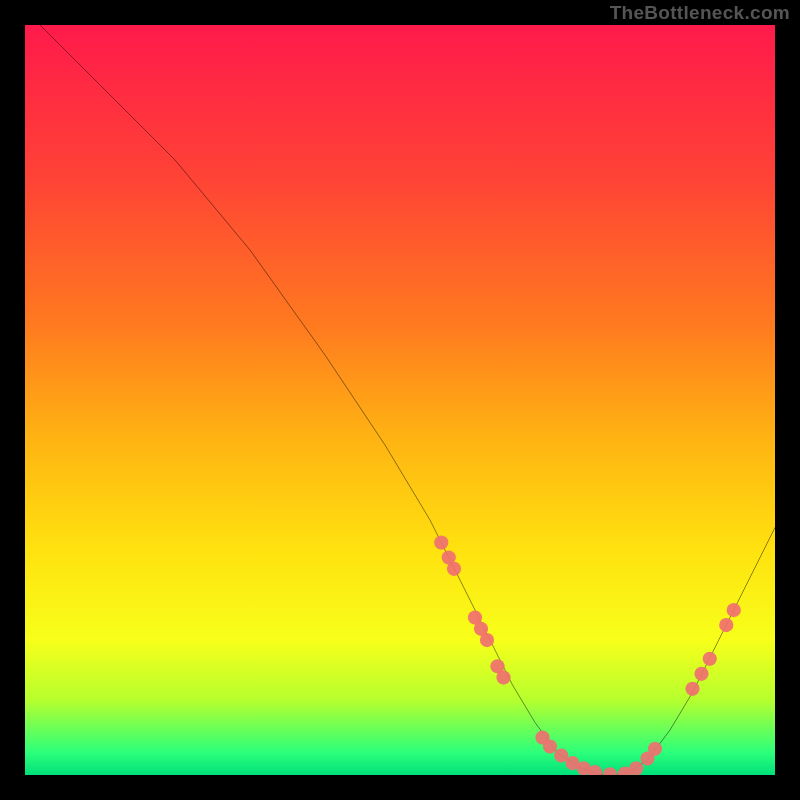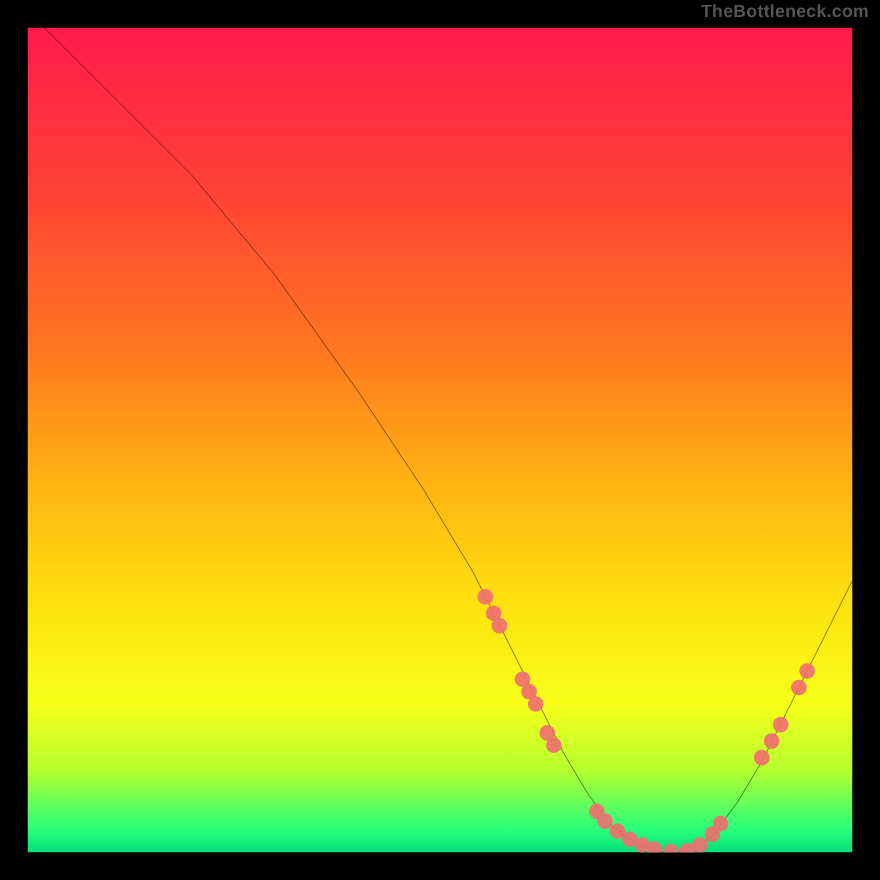--- a/index.html
+++ b/index.html
@@ -15,21 +15,21 @@
   position: relative;
   width: 800px;
   height: 800px;
   background: #000;
 }
 .watermark {
   position: absolute;
   top: 2px;
   right: 10px;
   color: #555;
-  font-size: 16px;
+  font-size: 19px;
   font-weight: 600;
   letter-spacing: 0.3px;
   z-index: 10;
   user-select: none;
 }
 svg.plot {
   position: absolute;
   left: 25px;
   top: 25px;
   width: 750px;

